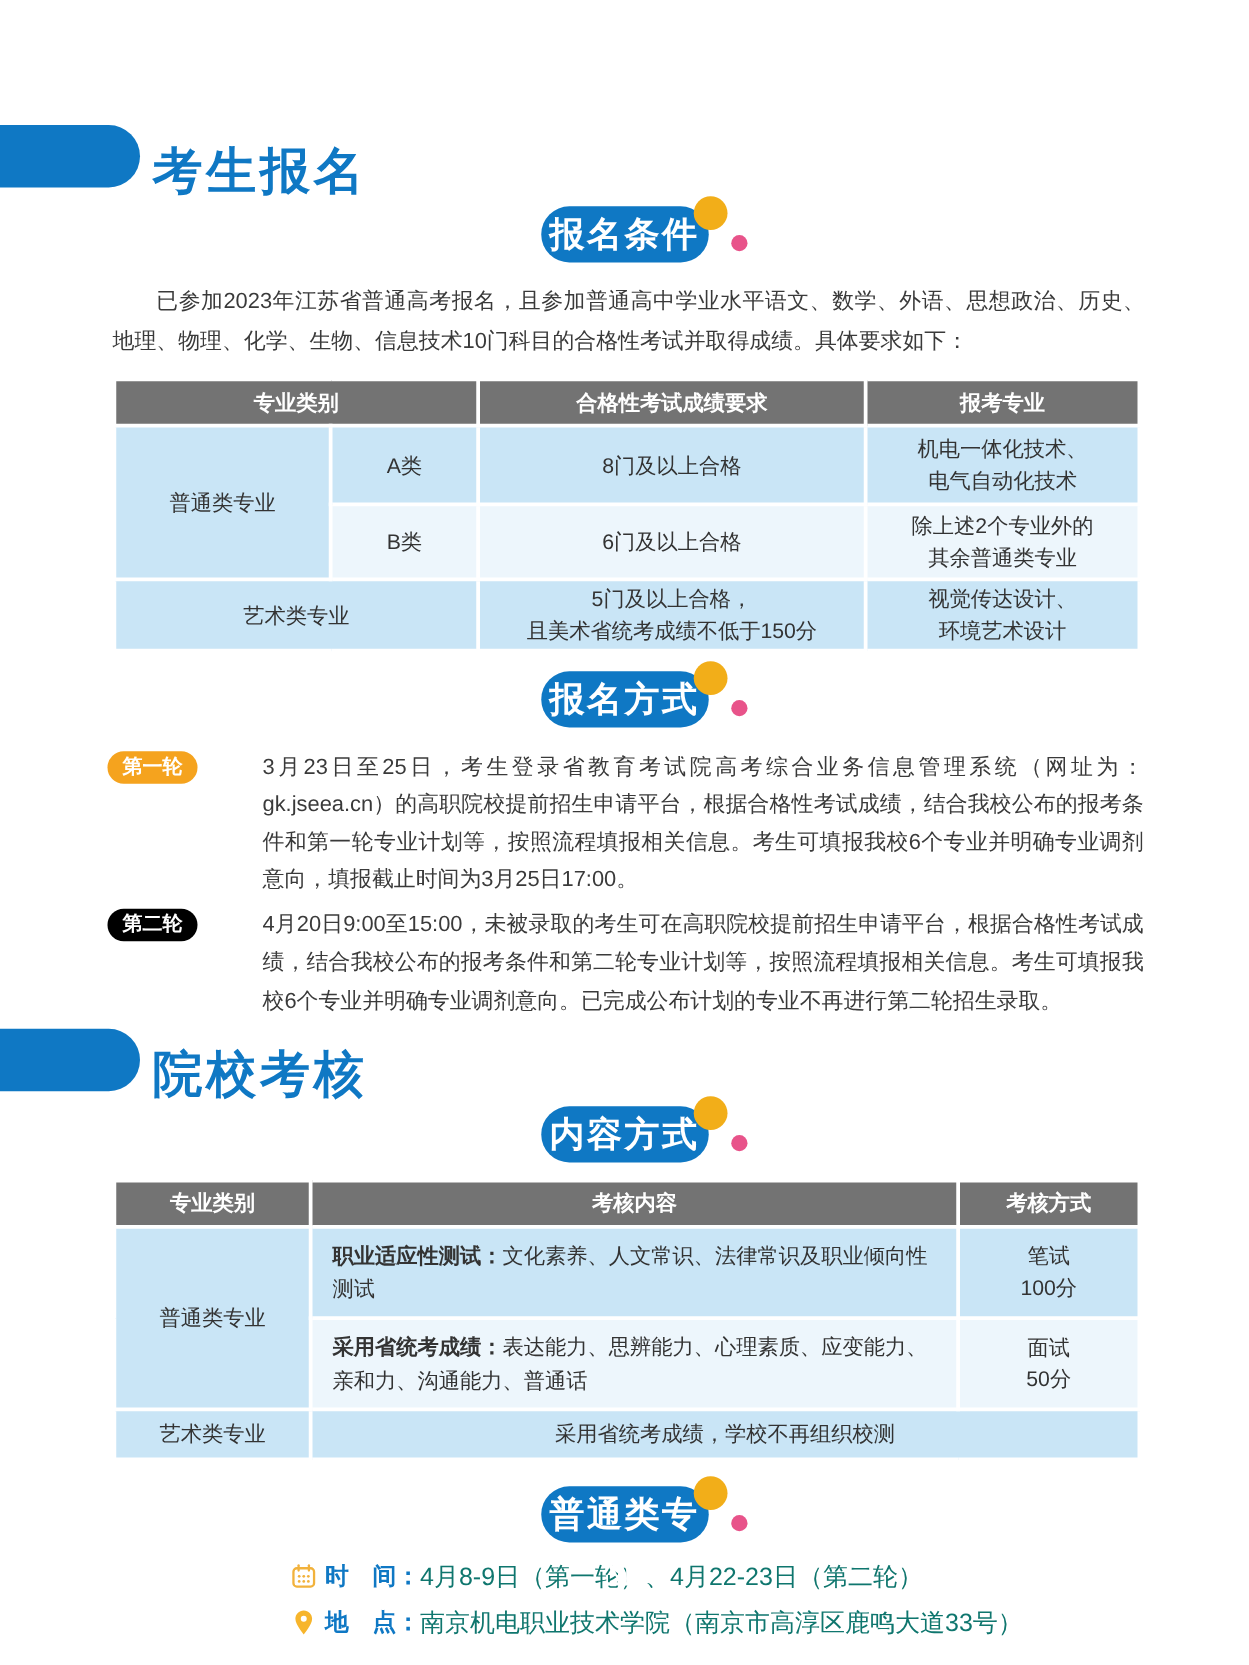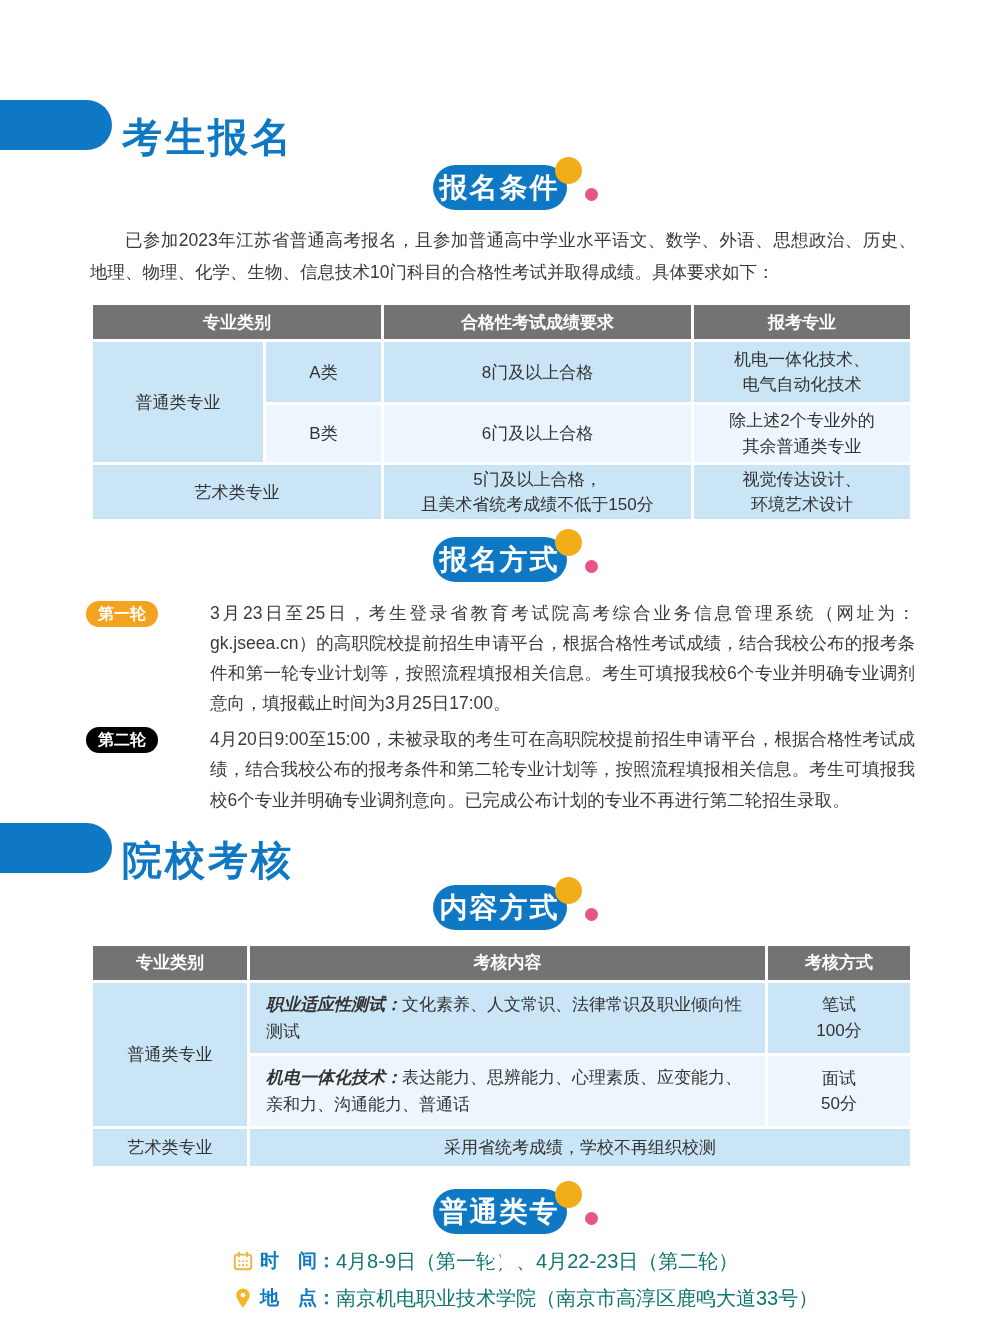--- a/index.html
+++ b/index.html
@@ -34,21 +34,21 @@
   .cell-light { background:#c9e5f6; }
   .cell-lighter { background:#edf6fc; }
   .pre { white-space:pre-line; line-height:1.5; }
   .cell-left { text-align:left; padding:8px 12px 8px 16px; line-height:1.6; }
   .t1-rowA td { height:63px; }
   .t1-rowB td { height:60px; }
   .t1-rowArt td { height:57px; }
   .t2-row1 td { height:58px; }
   .t2-row2 td { height:58px; }
   .t2-row3 td { height:40px; }
-  .bold-label { font-weight:bold;font-style:italic; }
+  .bold-label { font-weight:bold; }
 
   
   .round { display:flex; margin:15px 84px 0 86px;gap:44px; }
   .round + .round { margin-top:6px; }
   .round-badge { flex:0 0 72px; height:26px; border-radius:13px; margin-top:3px;
                  color:#ffffff; font-size:16px; font-weight:bold; text-align:center;
                  line-height:26px; }
   .badge-1 { background:#f5a31e; }
   .badge-2 { background:#000000; }
   .round-text { margin-left:8px; flex:1; font-size:17.5px; line-height:1.72;
@@ -163,21 +163,21 @@
       <th>考核内容</th>
       <th>考核方式</th>
     </tr>
     <tr class="t2-row1">
       <td rowspan="2" class="cell-light">普通类专业</td>
       <td class="cell-light cell-left"><span class="bold-label">职业适应性测试：</span><span>文化素养、人文常识、法律常识及职业倾向性测试</span></td>
       <td class="cell-light pre">笔试
 100分</td>
     </tr>
     <tr class="t2-row2">
-      <td class="cell-lighter cell-left"><span class="bold-label">机电一体化技术：</span><span>表达能力、思辨能力、心理素质、应变能力、亲和力、沟通能力、普通话</span></td>
+      <td class="cell-lighter cell-left"><span class="bold-label">采用省统考成绩：</span><span>表达能力、思辨能力、心理素质、应变能力、亲和力、沟通能力、普通话</span></td>
       <td class="cell-lighter pre">面试
 50分</td>
     </tr>
     <tr class="t2-row3">
       <td class="cell-light">艺术类专业</td>
       <td colspan="2" class="cell-light">采用省统考成绩，学校不再组织校测</td>
     </tr>
   </tbody>
     </table>
 

